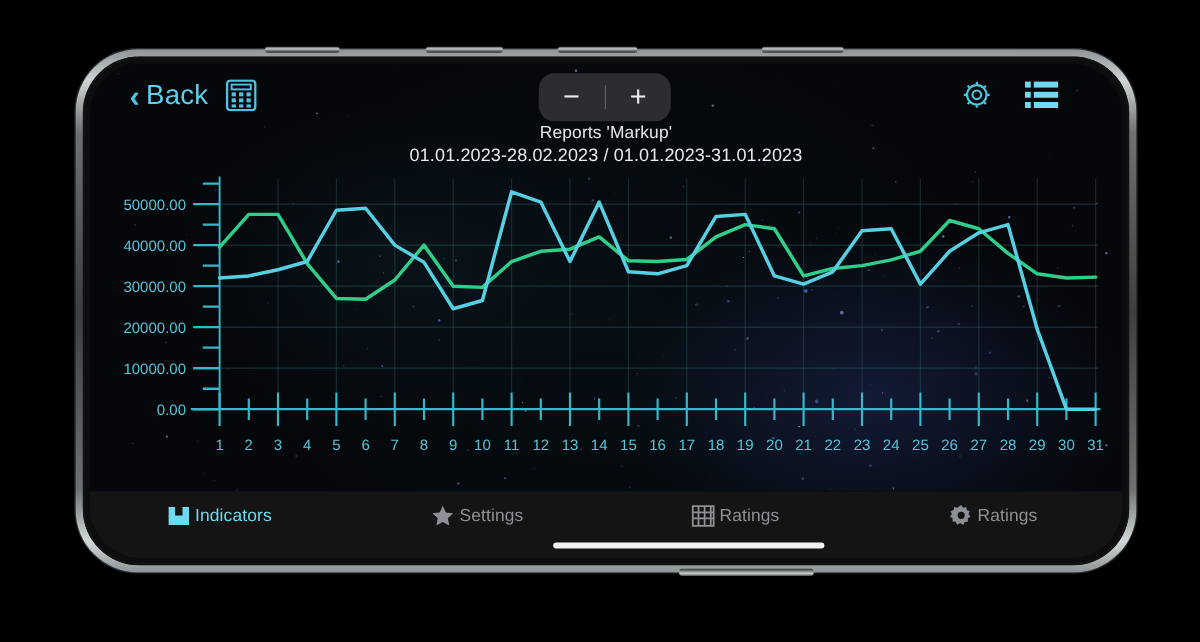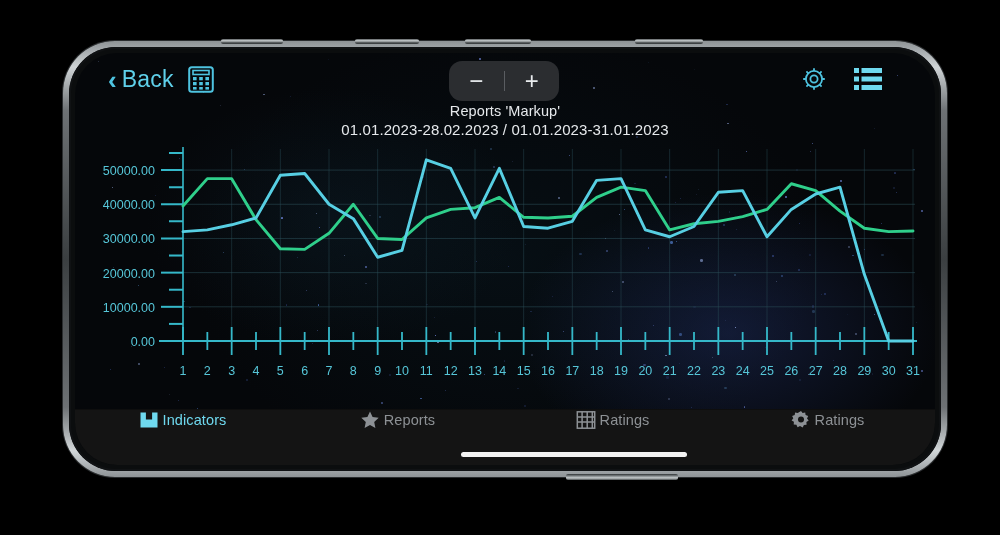--- a/index.html
+++ b/index.html
@@ -78,21 +78,21 @@
   .chart-wrap{ position:absolute; left:0; top:88px; width:860px; height:268px; }
   .chart-wrap svg{ display:block; }
 
   
   .tabbar{
     position:absolute; left:0; bottom:0; width:860px; height:56px;
     background:#141414; display:flex; align-items:flex-start;
     border-top:1px solid #0e0e0e;
   }
   .tab{ flex:1; display:flex; align-items:center; justify-content:center; gap:4px;
-        cursor:pointer; }
+        padding-top:10px; cursor:pointer; }
   .tab .tlabel{ font-size:14.5px; color:#8d9195; letter-spacing:.1px; }
   .tab.active .tlabel{ color:#6fd9ef; }
   .tab .ticon{ width:20px; height:20px; display:block; }
   .home-ind{
     position:absolute; left:386px; bottom:8px; width:226px; height:5px;
     border-radius:3px; background:#f2f2f2;
   }
 </style>
 </head>
 <body>
@@ -471,21 +471,21 @@
         </span>
         <span class="tlabel">Indicators</span>
       </div>
 
       <div class="tab">
         <span class="ticon">
           <svg viewBox="0 0 20 20" width="20" height="20">
             <path d="M10 1.4l2.6 5.6 6.1.7-4.5 4.2 1.2 6-5.4-3-5.4 3 1.2-6L1.3 7.7l6.1-.7z" fill="#8d9195"></path>
           </svg>
         </span>
-        <span class="tlabel">Reports</span>
+        <span class="tlabel">Settings</span>
       </div>
 
       <div class="tab">
         <span class="ticon">
           <svg viewBox="0 0 20 20" width="20" height="20">
             <g stroke="#8d9195" stroke-width="1.5" fill="none">
               <rect x="1.3" y="1.8" width="17.4" height="16.4"></rect>
               <path d="M1.3 6.9h17.4M1.3 12h17.4M6.1 1.8v16.4M11.2 1.8v16.4M16.3 1.8v16.4"></path>
             </g>
           </svg>

